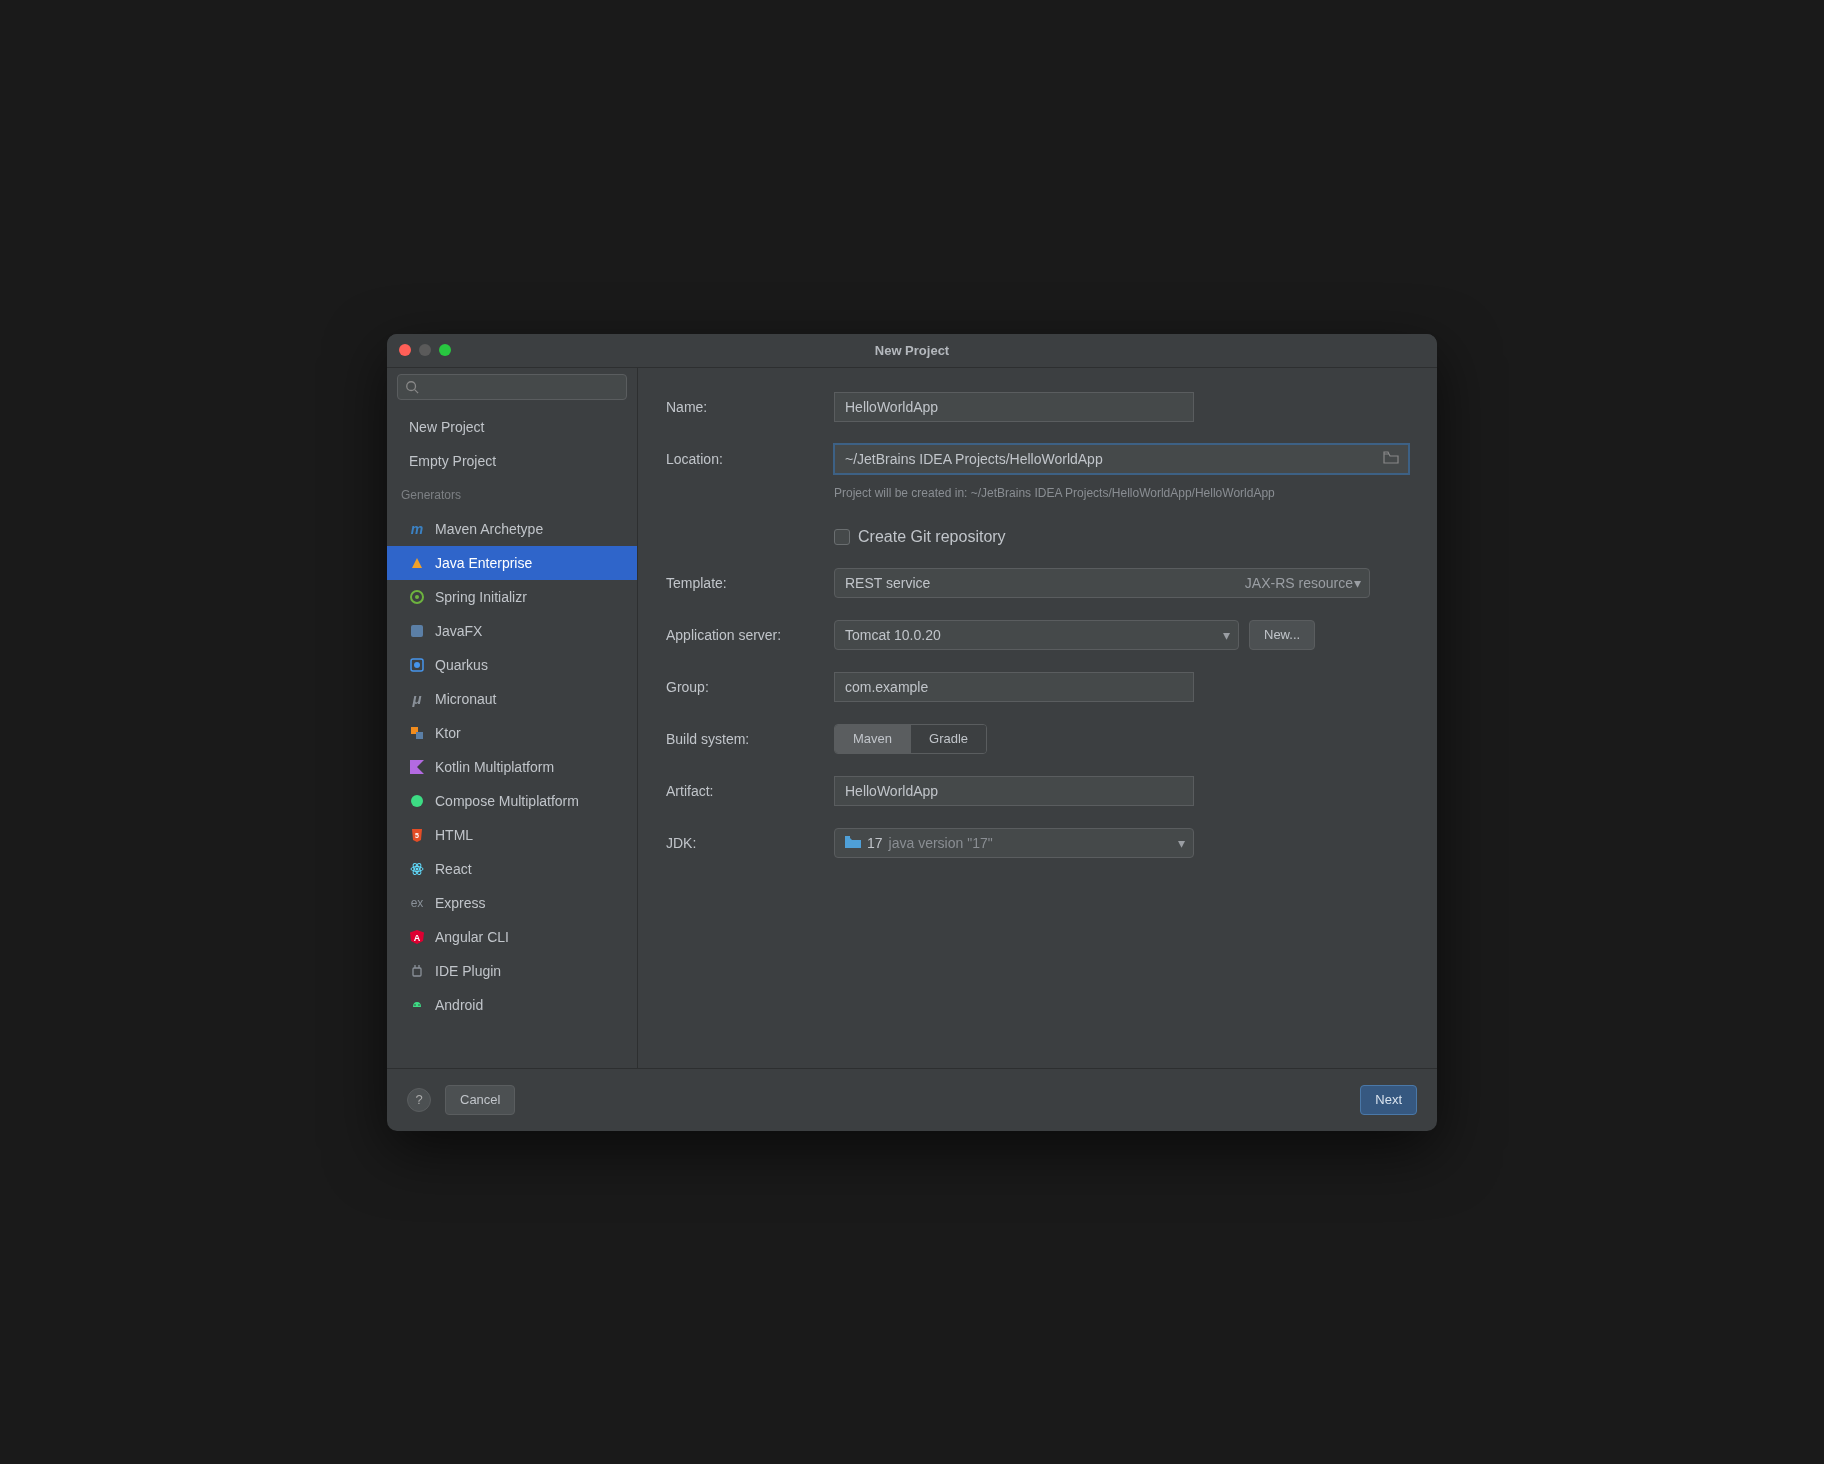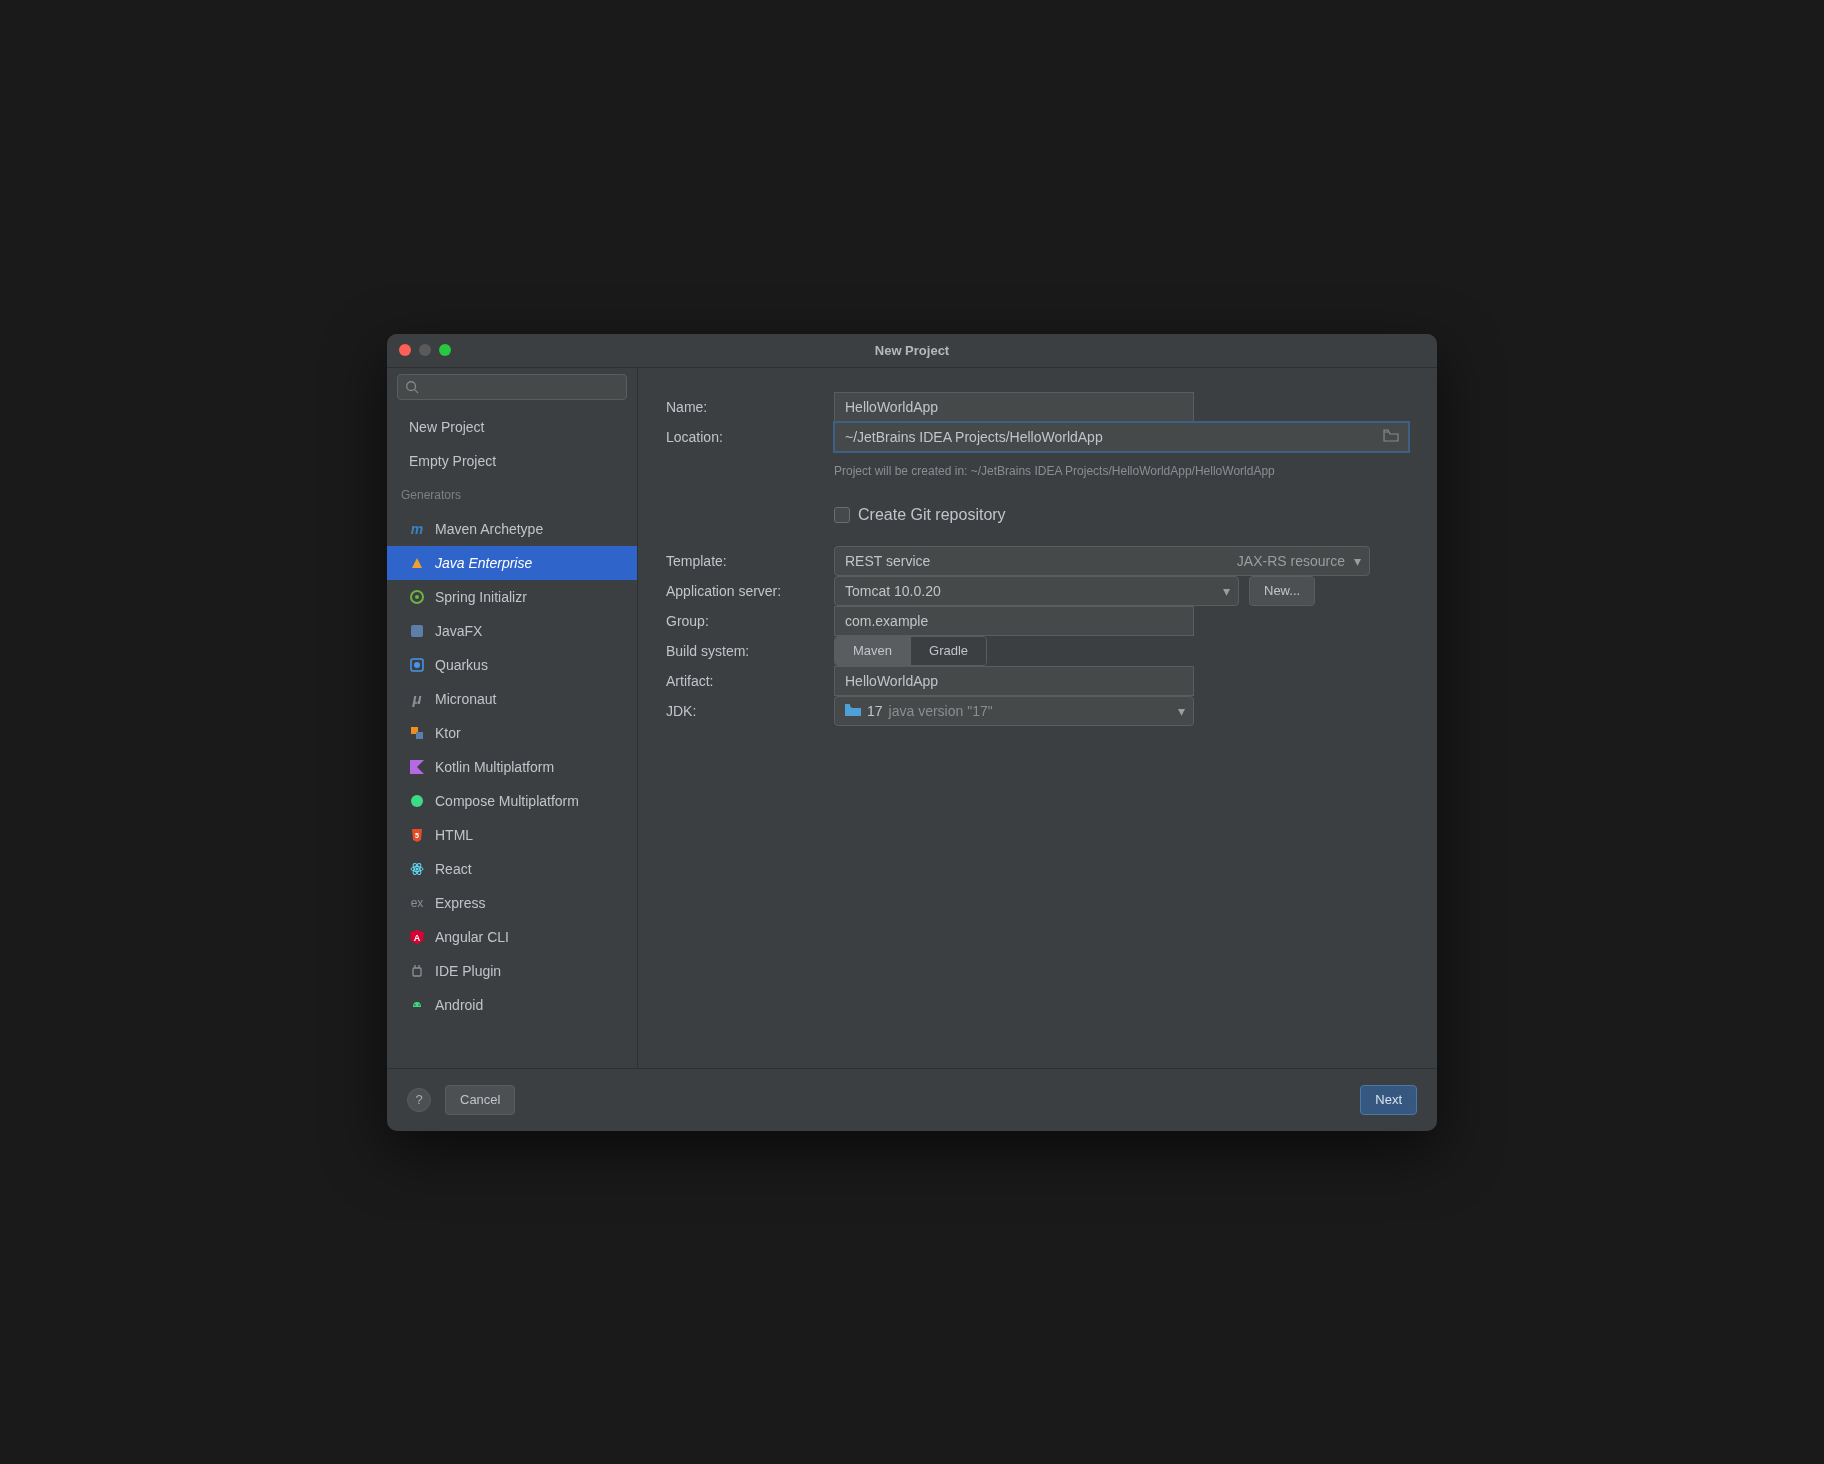--- a/index.html
+++ b/index.html
@@ -13,35 +13,35 @@
   .dot.green { background: #28c840; }
   .title { position: absolute; left: 0; right: 0; text-align: center; color: #b4b8bd; font-size: 13px; font-weight: 600; pointer-events: none; }
   .body { display: flex; flex: 1; min-height: 700px; }
   .sidebar { width: 256px; background: #3c3f41; border-right: 1px solid #2d2f30; display: flex; flex-direction: column; }
   .search { padding: 6px 10px; }
   .search-input { width: 100%; background: #45494a; border: 1px solid #5a5d5f; border-radius: 4px; height: 26px; color: #bbb; padding: 0 8px 0 26px; font-size: 13px; }
   .search-wrap { position: relative; }
   .search-icon { position: absolute; left: 8px; top: 6px; color: #888; }
   .side-list { padding-top: 4px; }
   .side-item { display: flex; align-items: center; height: 34px; padding: 0 14px 0 22px; color: #c1c5ca; font-size: 14px; cursor: default; gap: 10px; }
-  .side-item.sel { background: #2f65ca; color: #fff; font-style: italic; }
+  .side-item.sel { background: #2f65ca; color: #fff; }
   .side-header { color: #7d8084; font-size: 12px; padding: 10px 14px 6px 14px; }
   .icon-slot { width: 16px; height: 16px; display: inline-flex; align-items: center; justify-content: center; flex-shrink: 0; }
   .main { flex: 1; padding: 24px 28px 24px 28px; color: #c1c5ca; }
-  .row { display: flex; align-items: center; }
+  .row { display: flex; align-items: center; margin-bottom: 22px; }
   .label { width: 168px; font-size: 14px; color: #c1c5ca; }
   .input { width: 360px; height: 30px; background: #45494a; border: 1px solid #5a5d5f; border-radius: 0; color: #c1c5ca; padding: 12px 10px; font-size: 14px; }
   .input.focus { border: 1px solid #3d6185; box-shadow: 0 0 0 1px #3d6185; }
   .input.wide { width: 575px; }
   .hint { color: #8a8e93; font-size: 12px; margin-top: 6px; }
   .checkbox-row { display: flex; align-items: center; gap: 8px; margin-bottom: 22px; margin-left: 168px; margin-top: 20px; }
   .checkbox { width: 16px; height: 16px; border: 1px solid #6a6e70; border-radius: 3px; background: #45494a; }
   .select { display: flex; align-items: center; height: 30px; background: #45494a; border: 1px solid #5a5d5f; border-radius: 4px; padding: 0 8px 0 10px; font-size: 14px; justify-content: space-between; gap: 10px; }
   .select.split { width: 536px; }
-  .sel-right { color: #9a9ea3; display: flex; align-items: center; gap: 9px; justify-content: space-between; }
+  .sel-right { color: #9a9ea3; display: flex; align-items: center; gap: 1px; justify-content: space-between; }
   .chev { color: #9a9ea3; }
   .btn { height: 30px; padding: 0 14px; background: #4c5052; border: 1px solid #5a5d5f; border-radius: 4px; color: #c1c5ca; font-size: 13px; display: inline-flex; align-items: center; }
   .btngroup { display: inline-flex; border: 1px solid #5a5d5f; border-radius: 4px; overflow: hidden; }  
   .segbtn { height: 28px; padding: 0 18px; background: #3c3f41; color: #c1c5ca; font-size: 13px; display: inline-flex; align-items: center; border-right: 1px solid #5a5d5f; }
   .segbtn:last-child { border-right: none; }
   .segbtn.active { background: #5a5d5f; }
   .footer { border-top: 1px solid #2d2f30; padding: 16px 20px; display: flex; align-items: center; justify-content: space-between; }
   .footer-left { display: flex; align-items: center; gap: 14px; }
   .help { width: 24px; height: 24px; border-radius: 50%; background: #4c5052; border: 1px solid #5a5d5f; color: #aaa; font-size: 13px; display: flex; align-items: center; justify-content: center; }
   .primary { background: #365880; border: 1px solid #4a78a8; color: #d9e3ee; }

